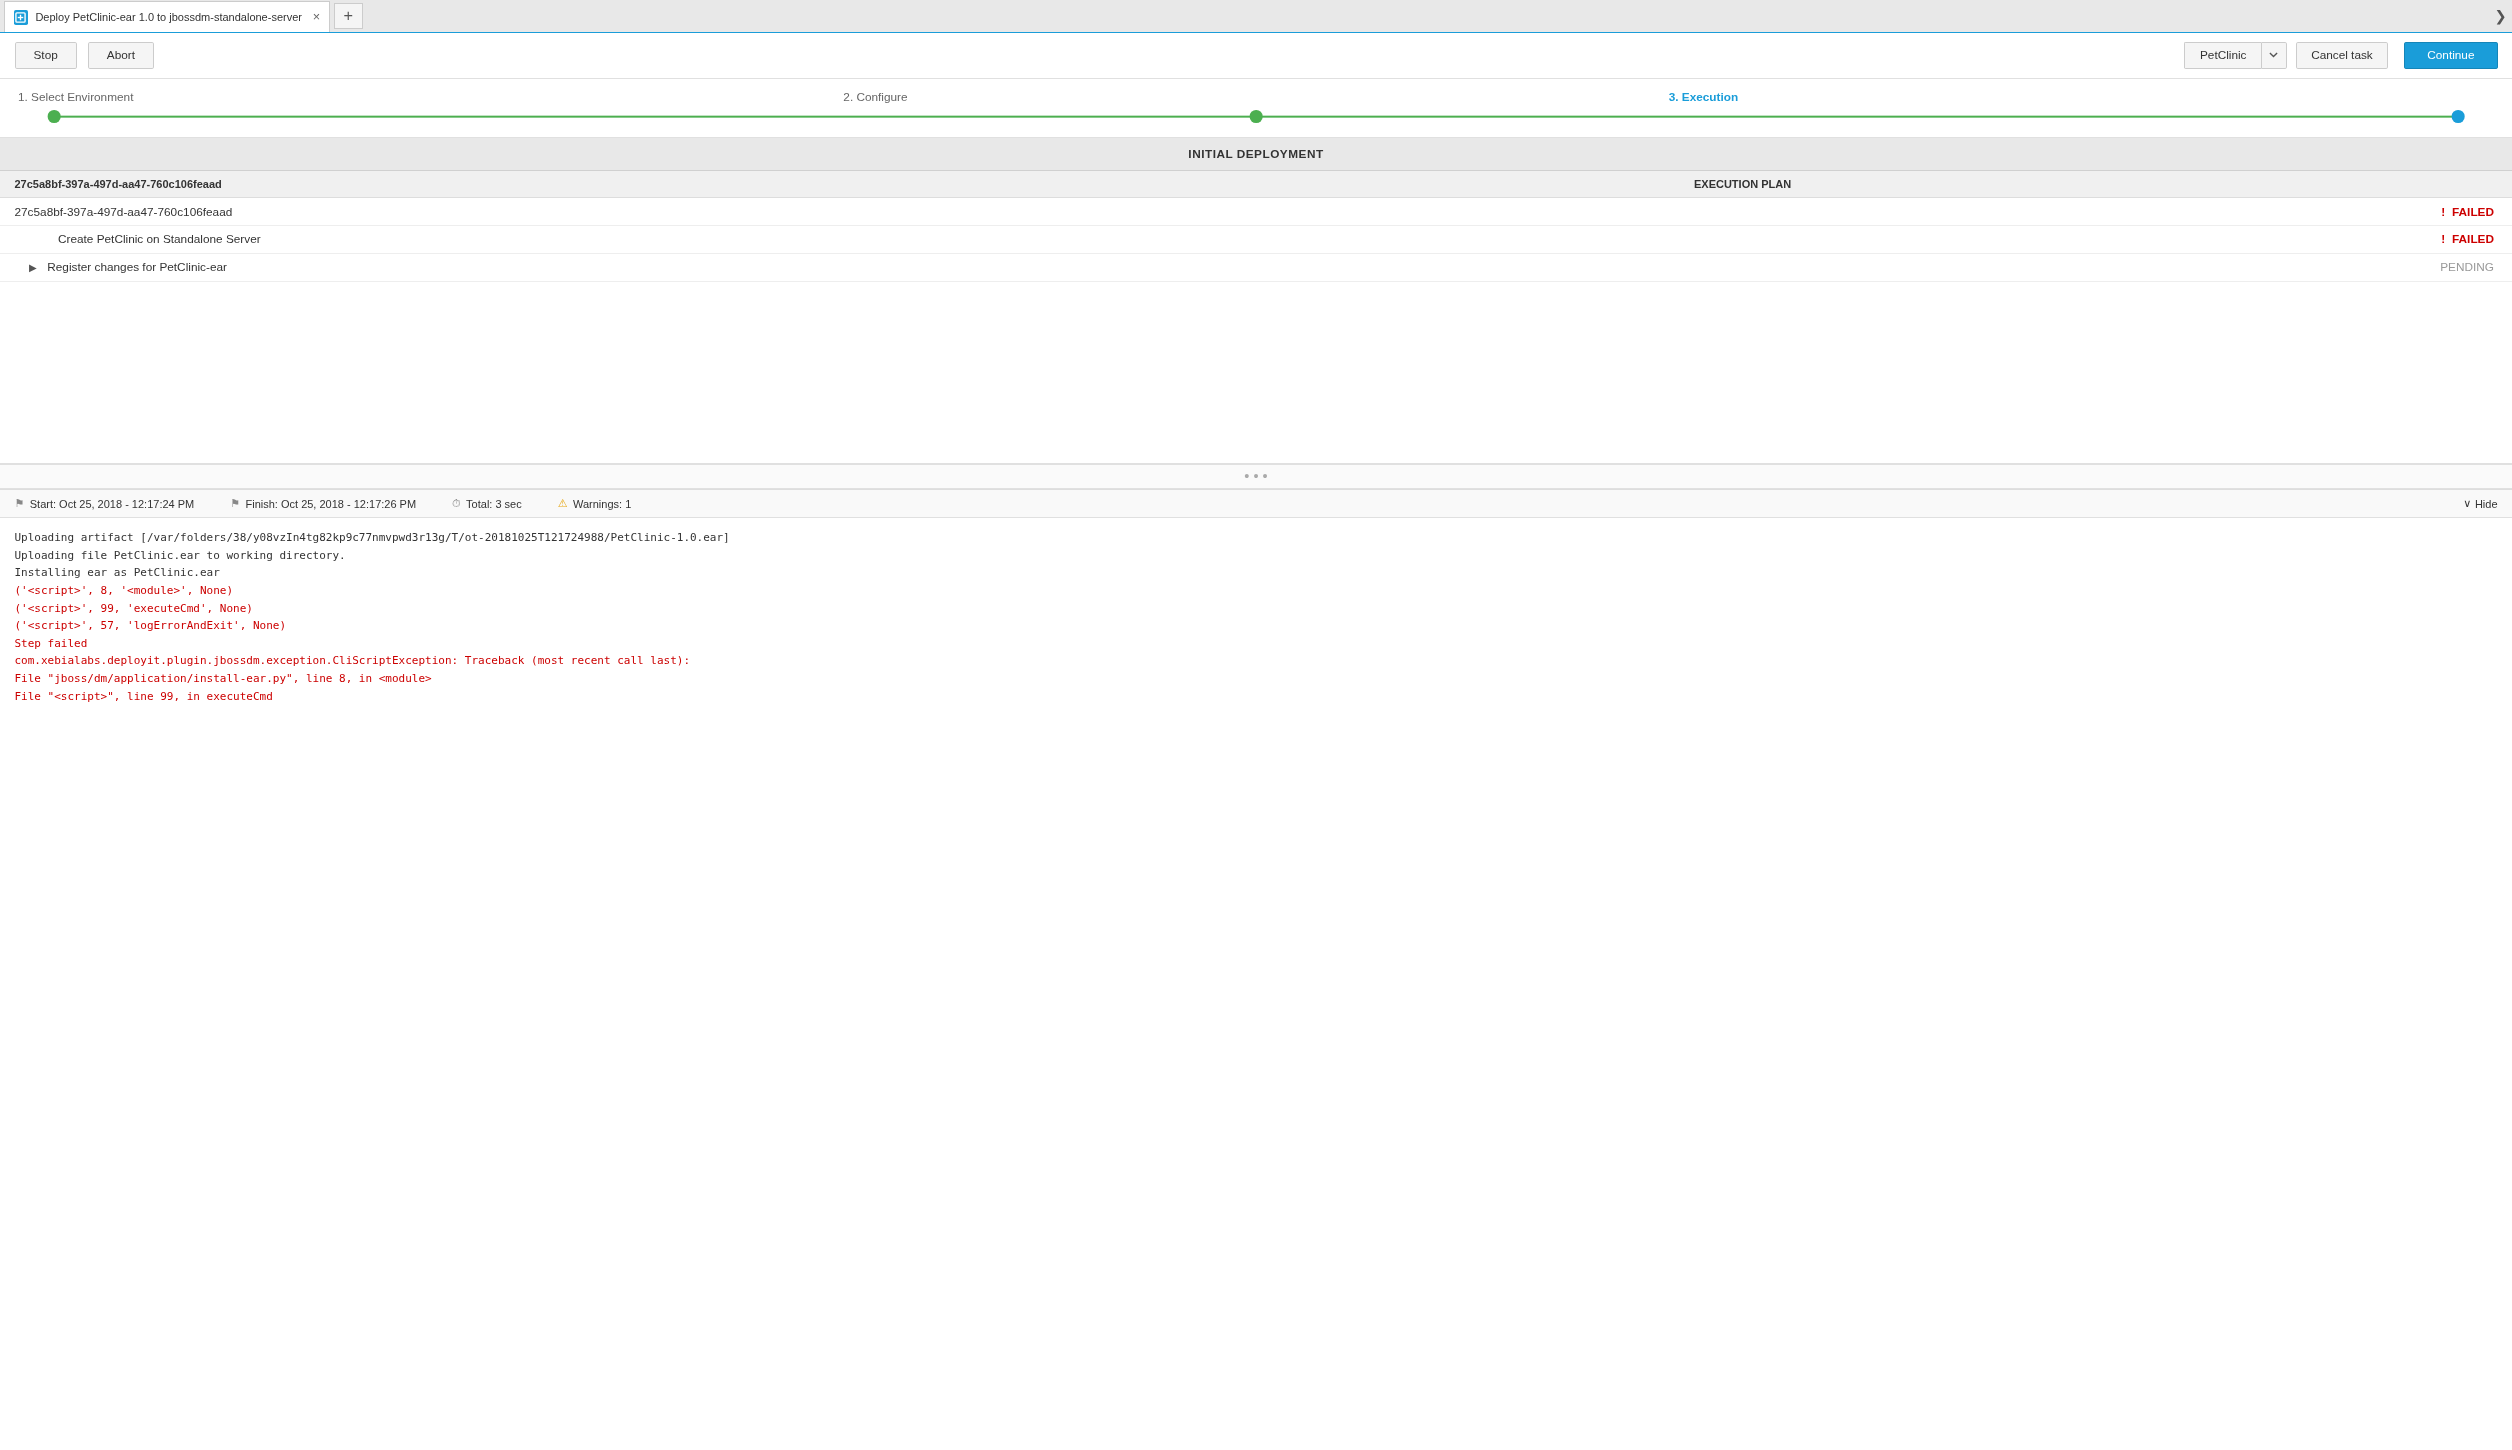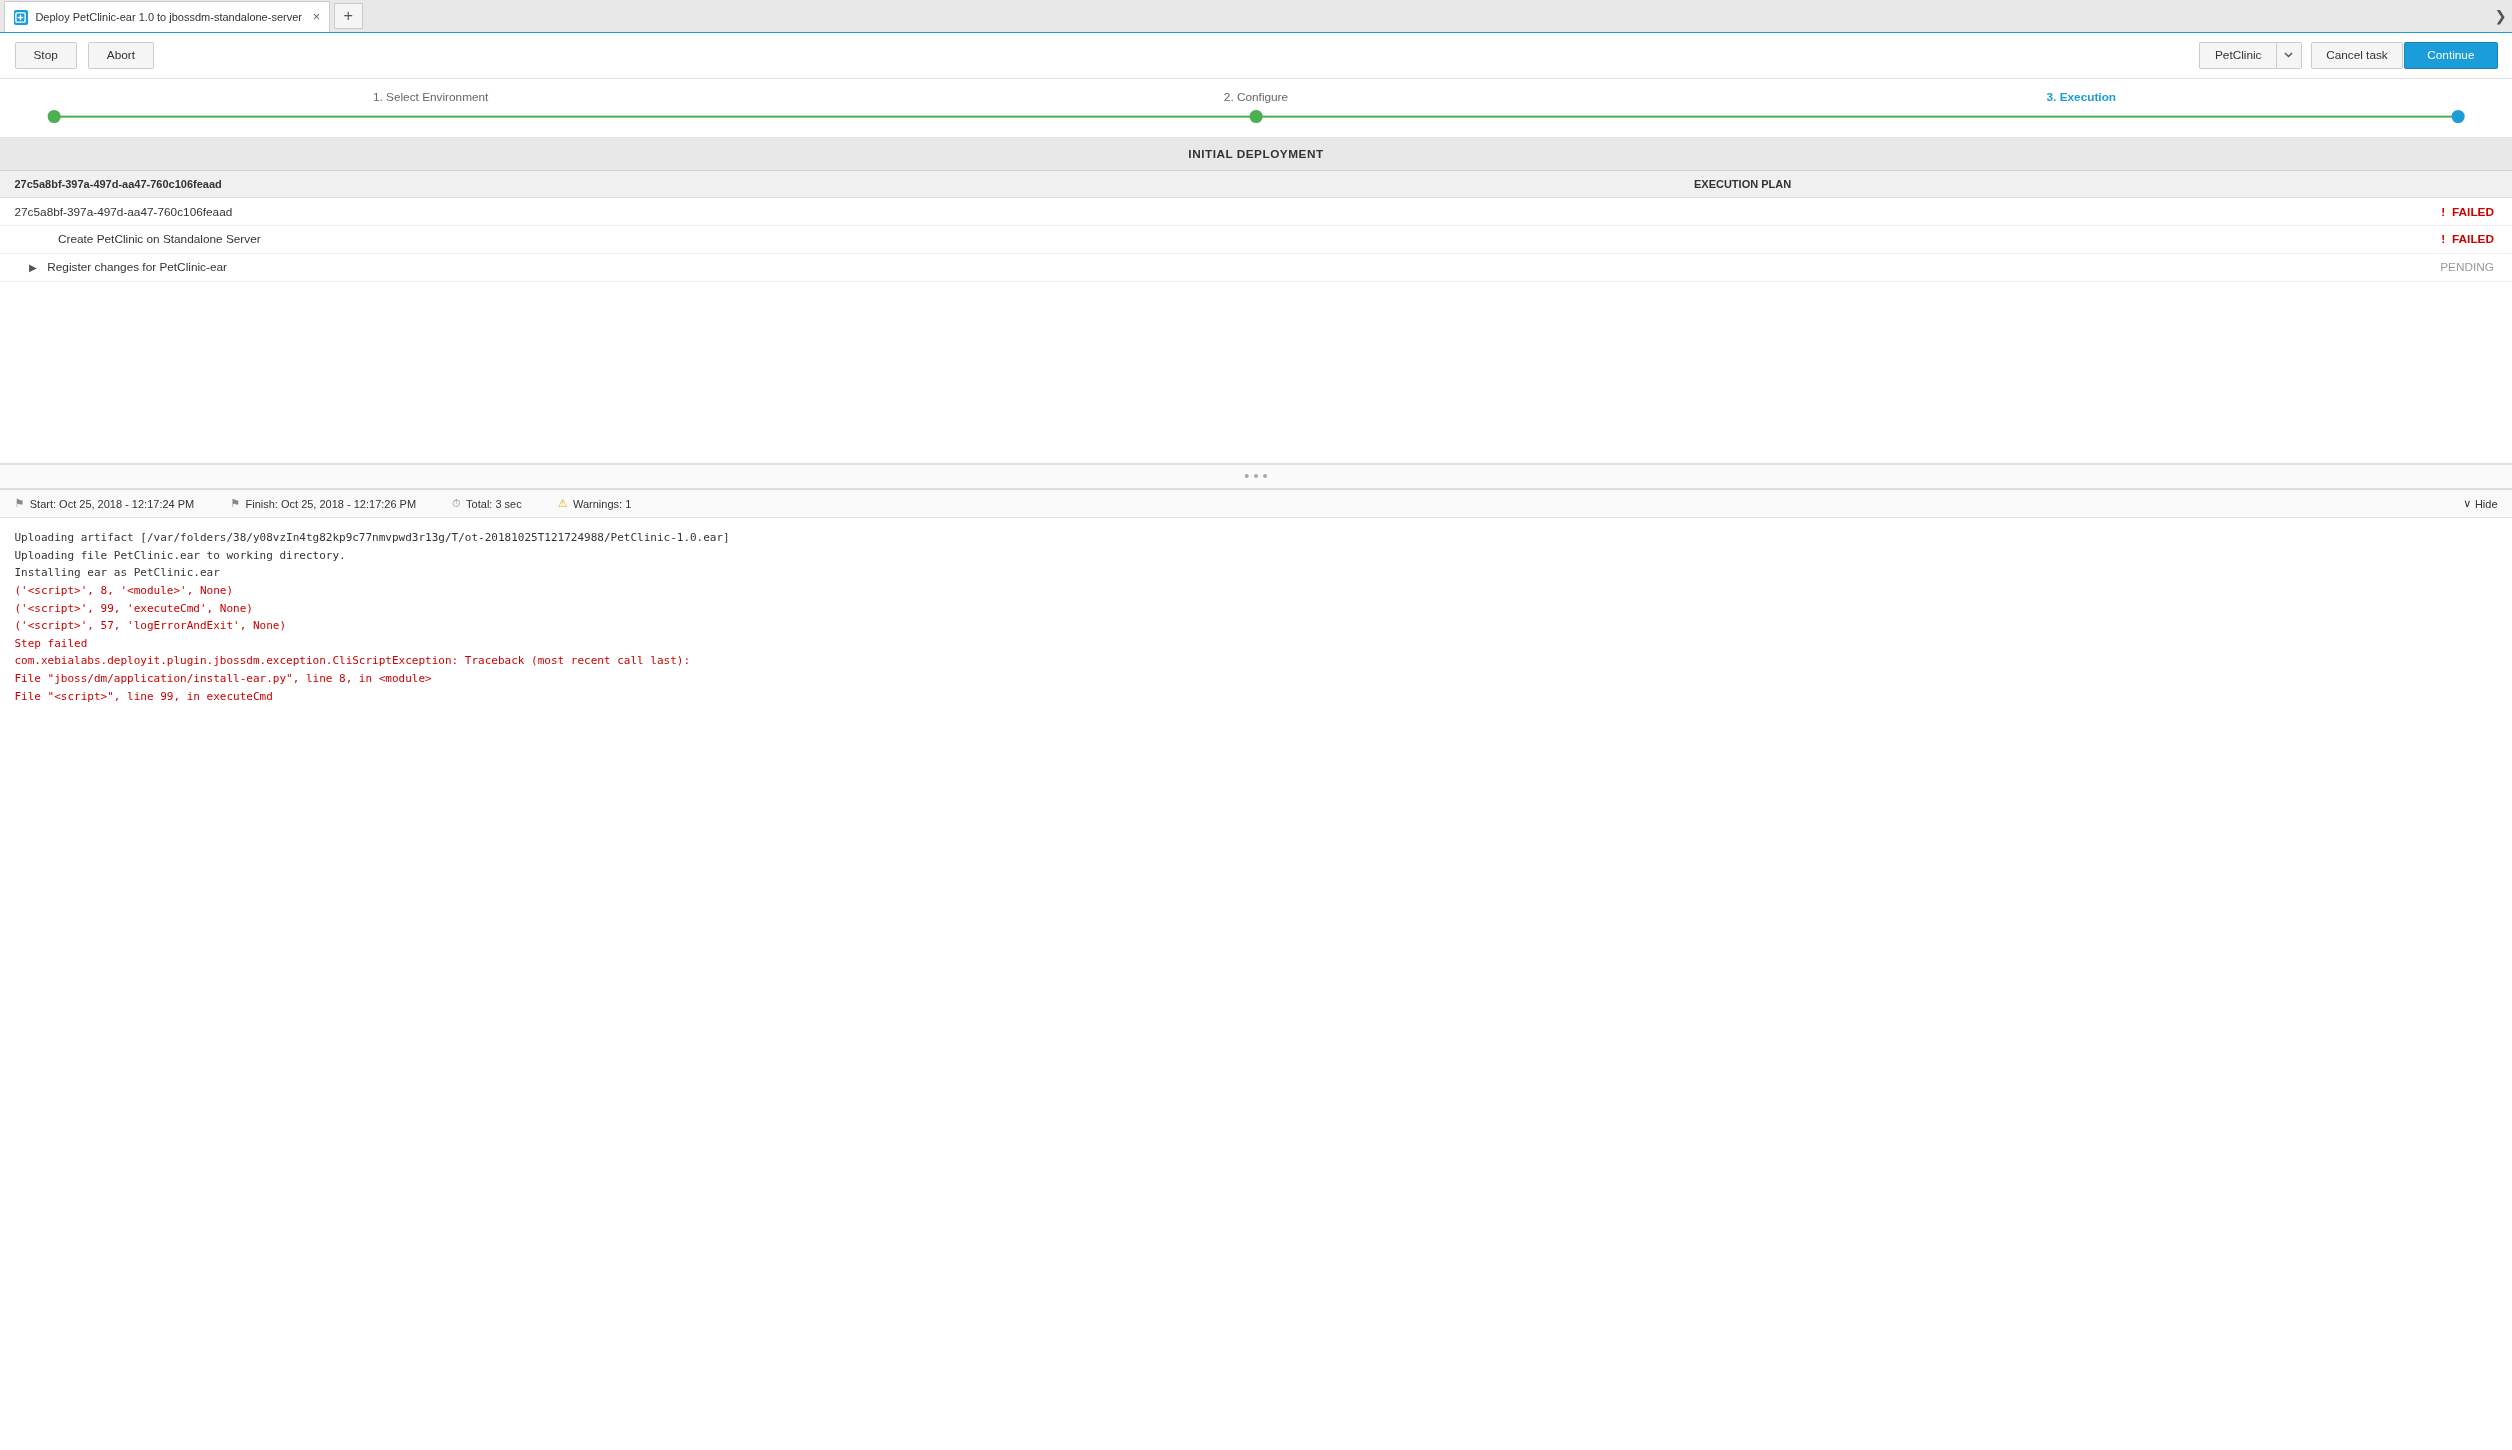--- a/index.html
+++ b/index.html
@@ -121,37 +121,37 @@
       margin-left: 9px;
     }
     .btn-continue {
       background: #1a9dd9;
       color: #fff;
       border: 0.9px solid #1585b8;
       padding: 5.4px 22px;
       cursor: pointer;
       font-size: 11.8px;
       border-radius: 1.8px;
-      margin-left: 1px;
+      margin-left: 16px;
     }
 
     
     .steps-container {
       padding: 11px 18px 14.5px;
       border-bottom: 0.9px solid #e0e0e0;
     }
     .steps-labels {
       display: flex;
       justify-content: space-between;
       margin-bottom: 7.3px;
     }
     .step-label {
       font-size: 11.8px;
       color: #666;
-      text-align: center;
+      text-align: left;
       flex: 1;
     }
     .step-label.active {
       color: #1a9dd9;
       font-weight: bold;
     }
     .steps-track {
       position: relative;
       height: 11px;
       display: flex;

